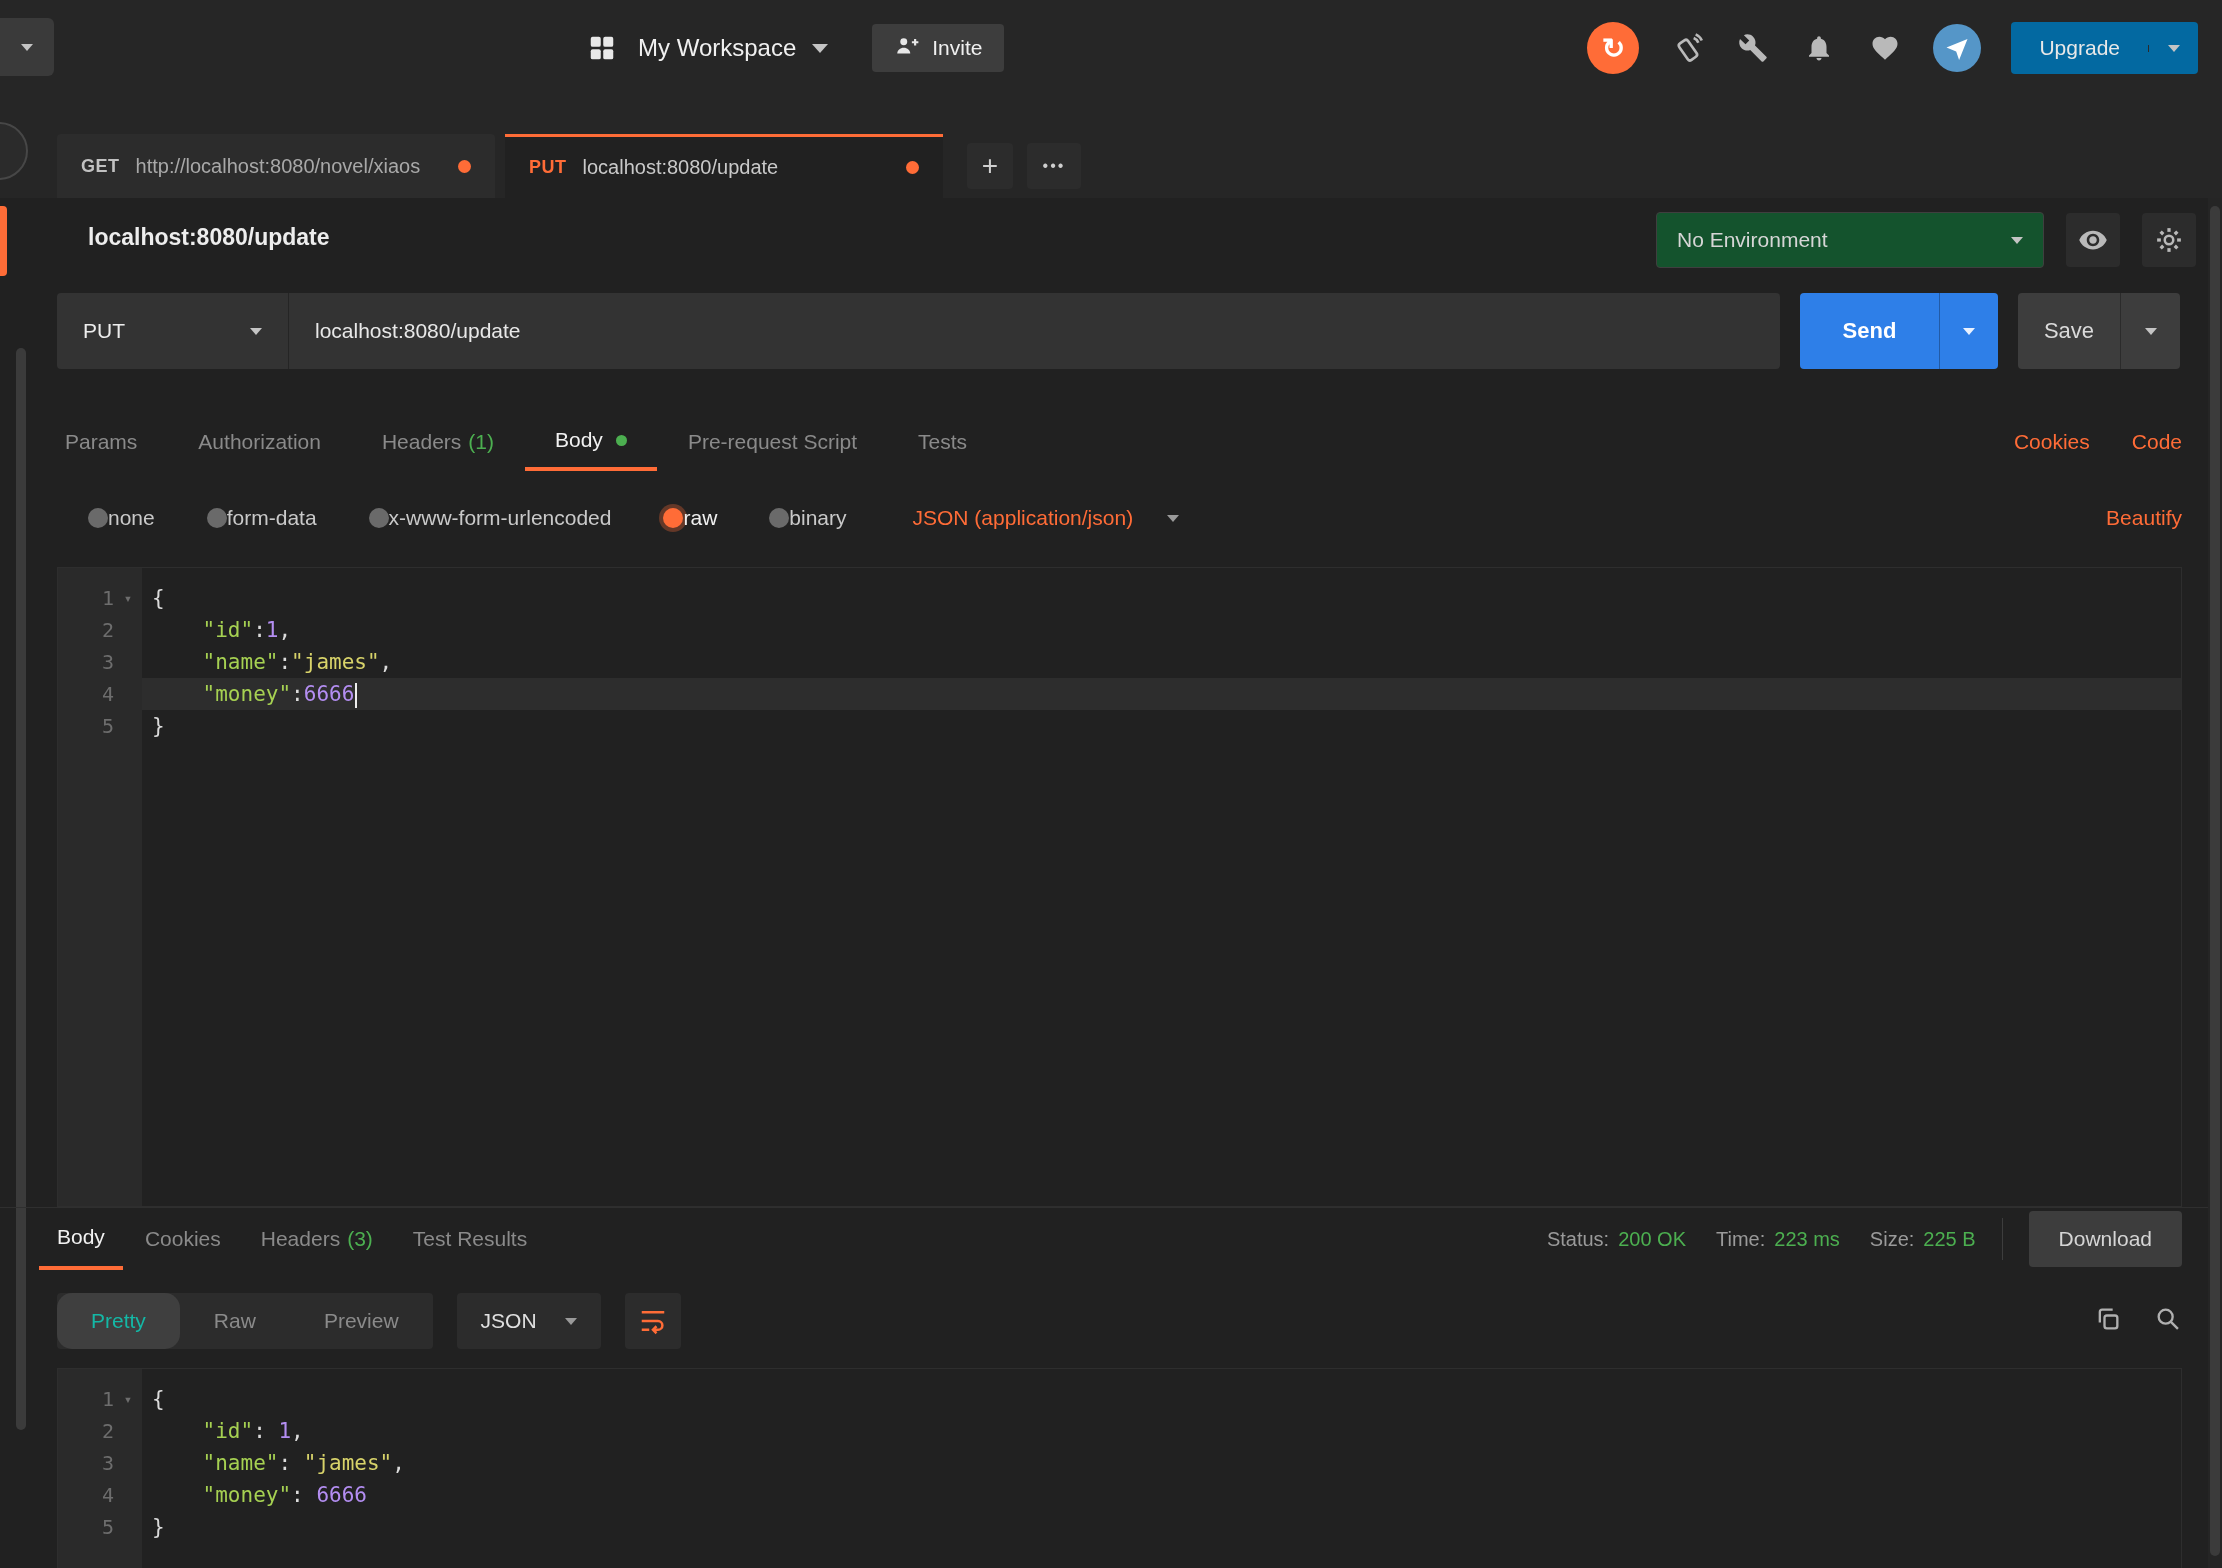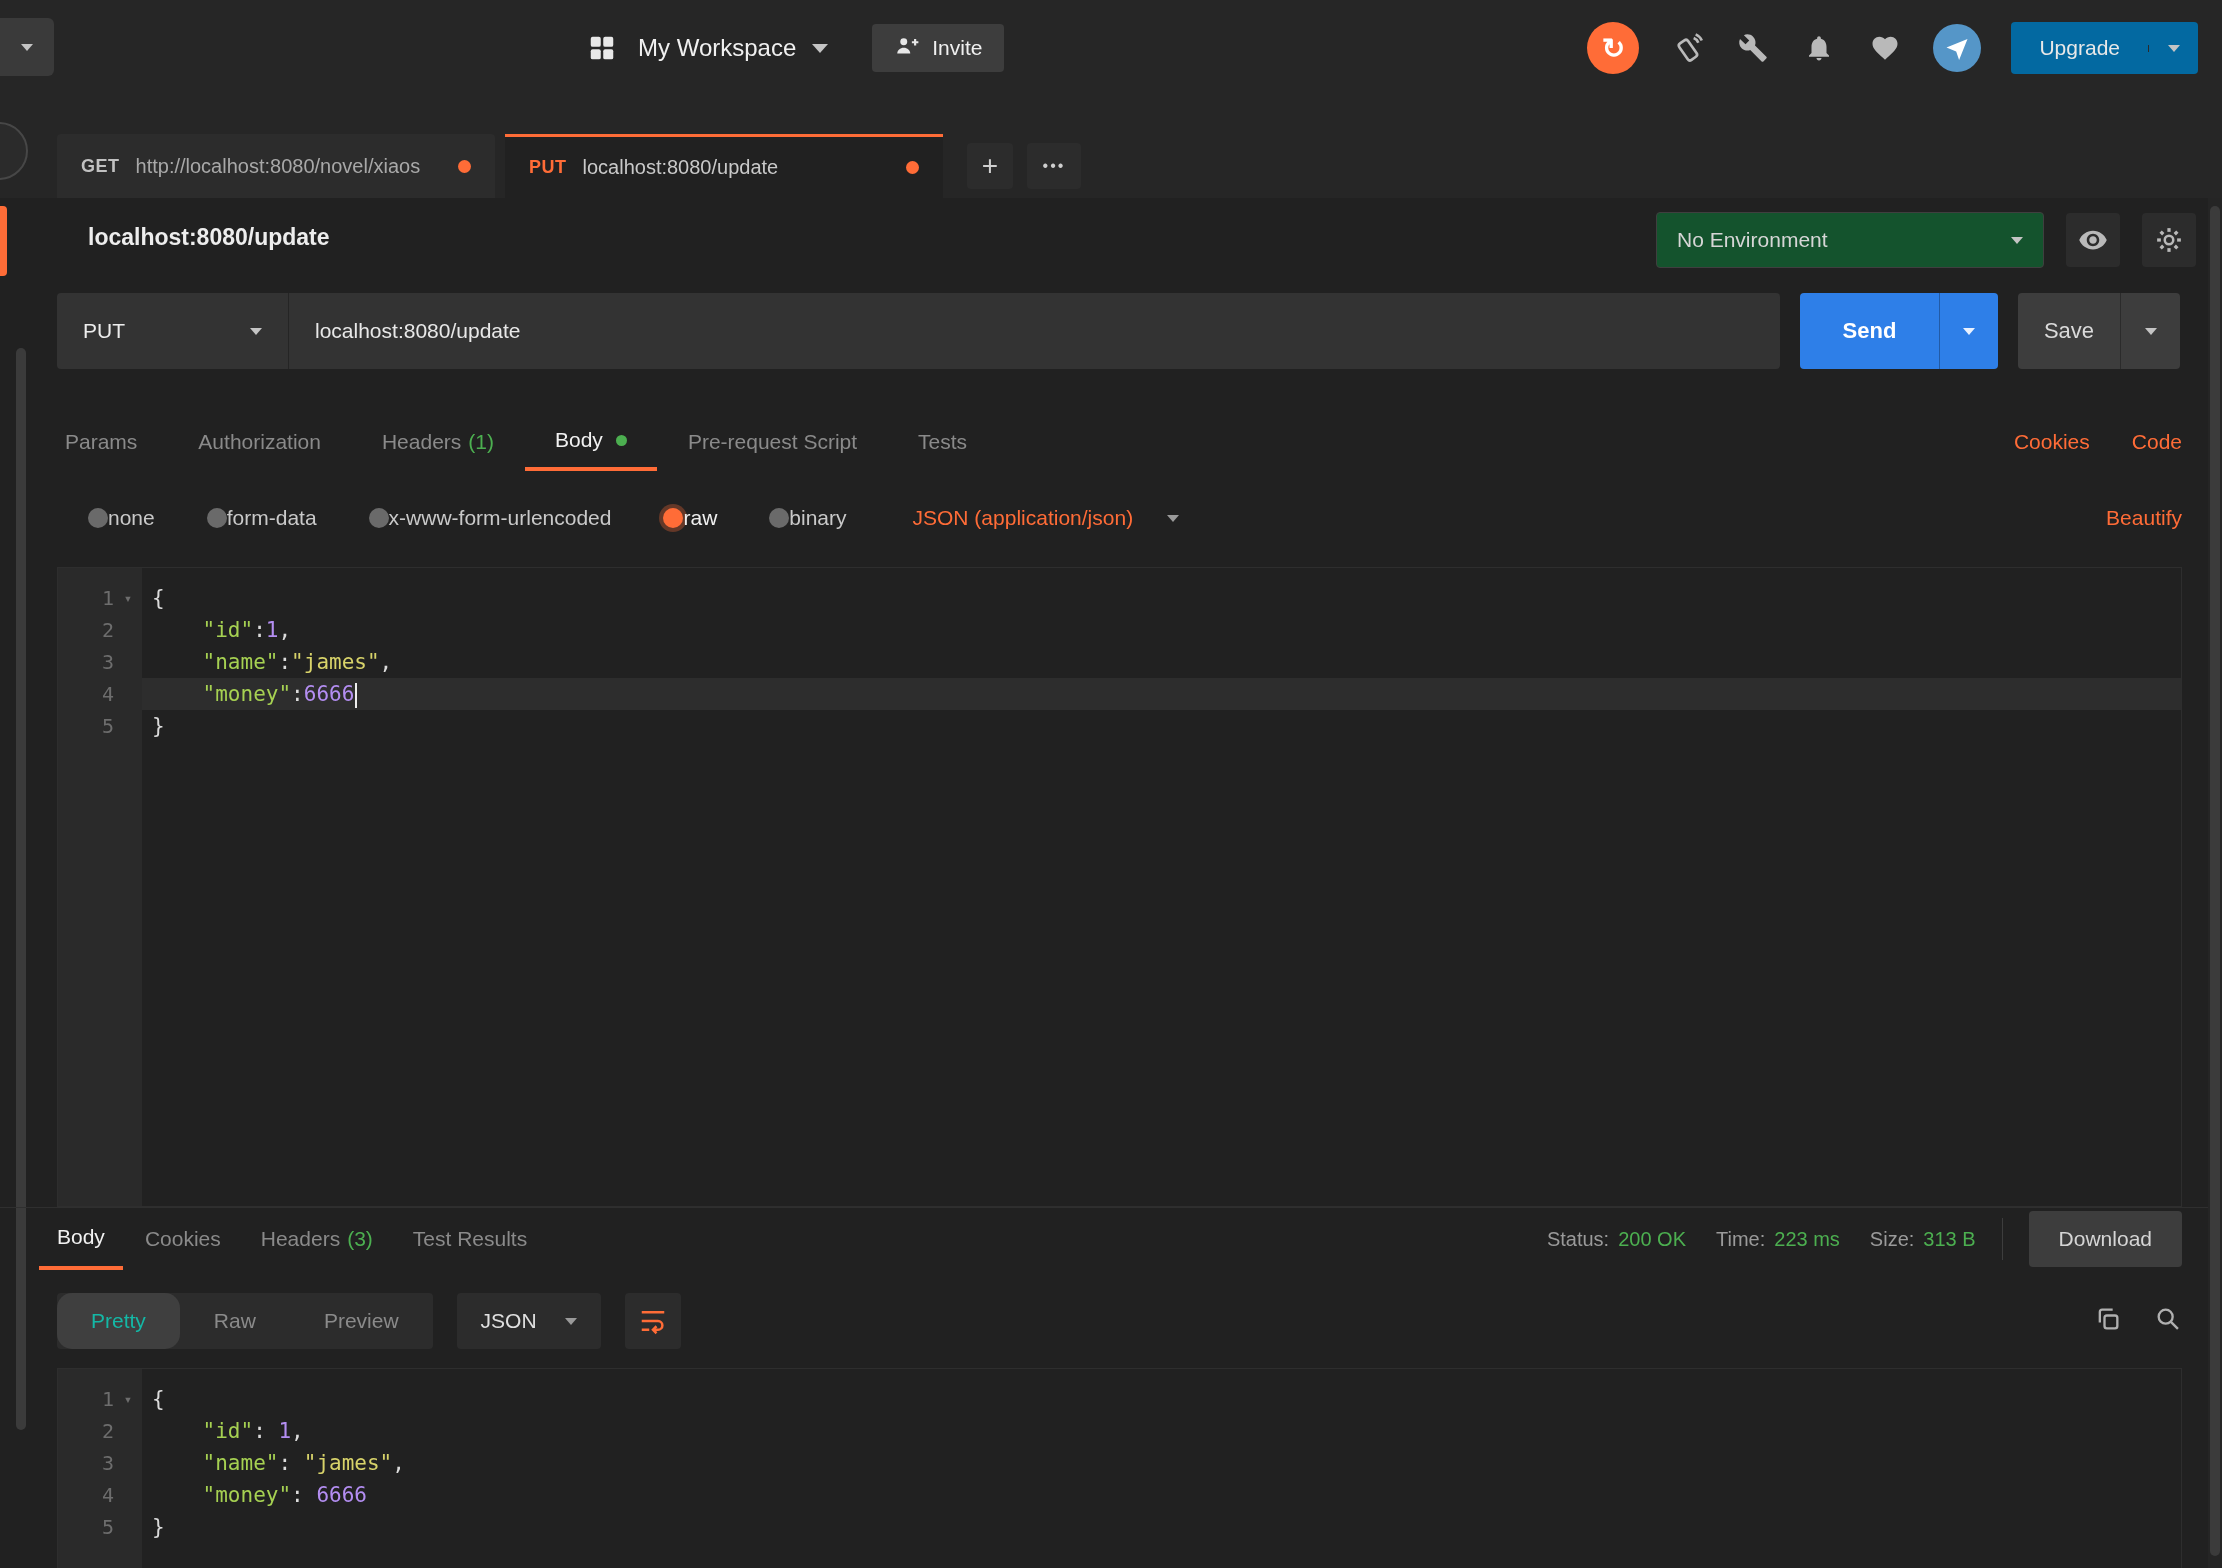--- a/index.html
+++ b/index.html
@@ -383,21 +383,21 @@
       <span class="resptab">Test Results</span>
     </div>
     <div class="resp-meta">
       <span class="meta-label">Status:</span>
       <span class="meta-val">200 OK</span>
       <span class="meta-gap"></span>
       <span class="meta-label">Time:</span>
       <span class="meta-val">223 ms</span>
       <span class="meta-gap"></span>
       <span class="meta-label">Size:</span>
-      <span class="meta-val">313 B</span>
+      <span class="meta-val">225 B</span>
       <span class="meta-div"></span>
       <span class="download-btn">Download</span>
     </div>
   </div>
 
   <div class="resp-toolbar">
     <div class="seg">
       <span class="seg-btn active">Pretty</span>
       <span class="seg-btn">Raw</span>
       <span class="seg-btn">Preview</span>

